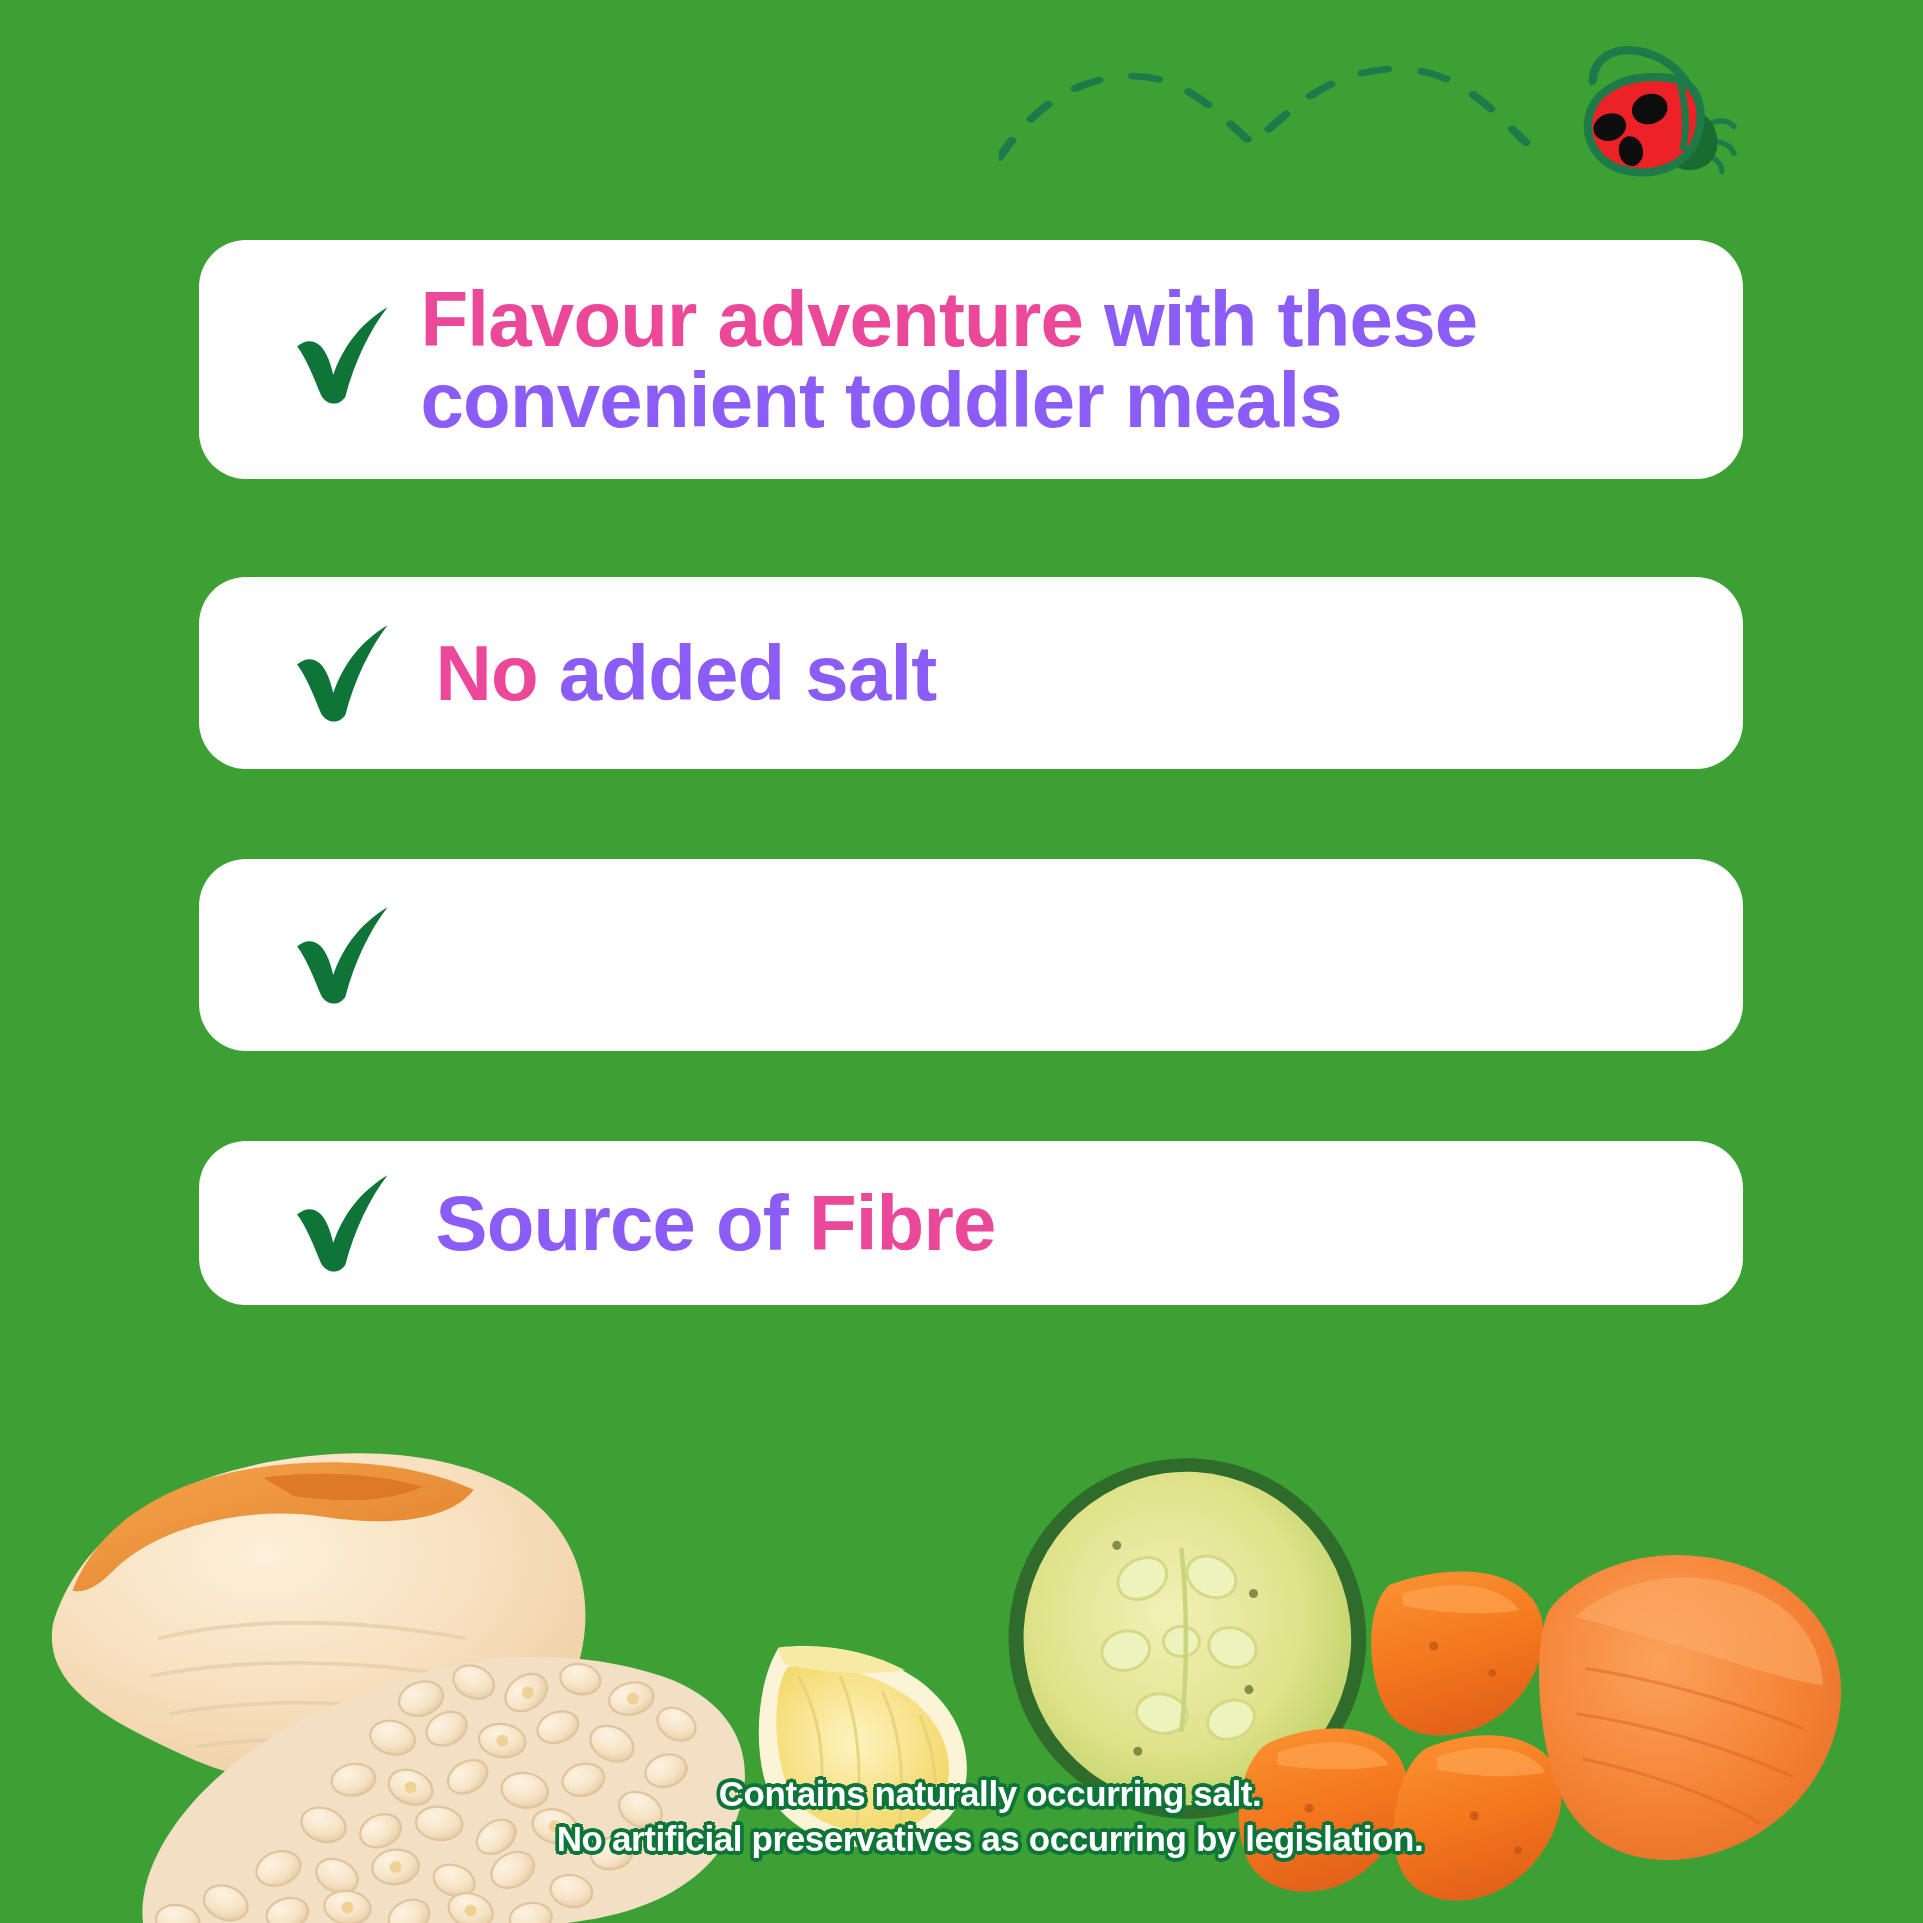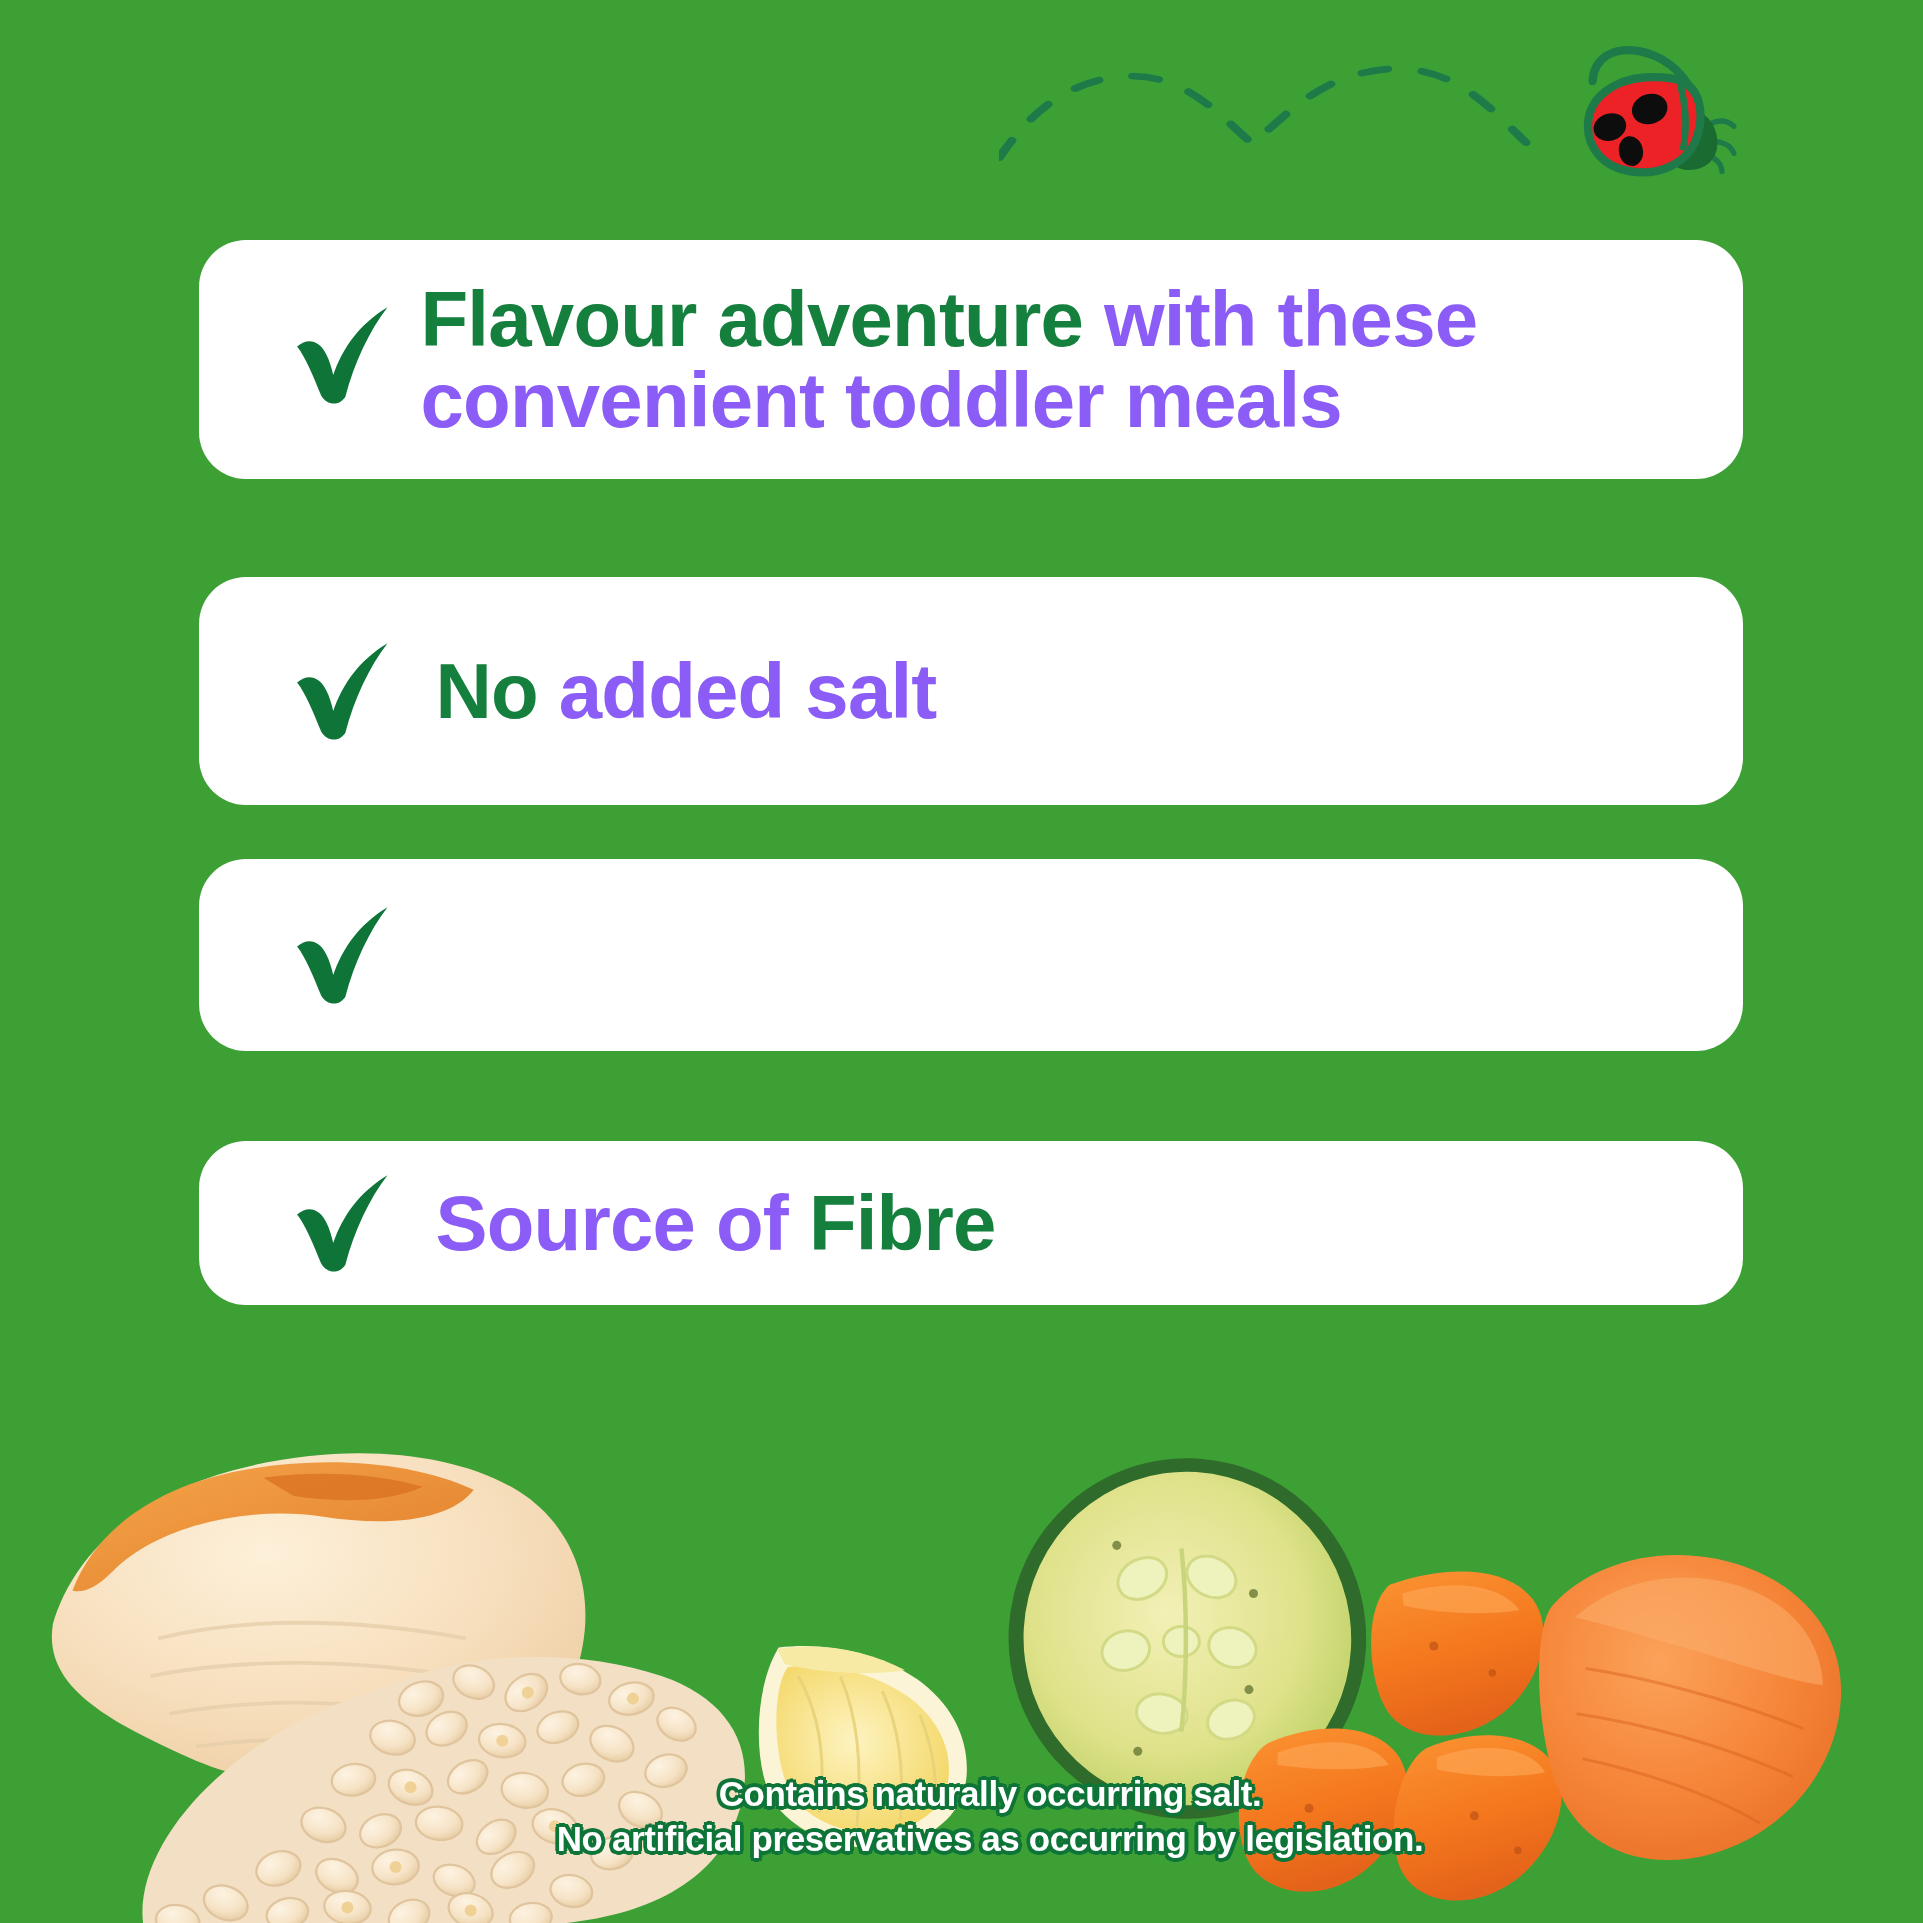--- a/index.html
+++ b/index.html
@@ -15,40 +15,40 @@
   .flight{position:absolute;left:999px;top:30px;width:631px;height:135px;}
   .ladybird{position:absolute;left:1567px;top:36px;width:188px;height:143px;}
 
   
   .card{
     position:absolute;left:199px;width:1544px;
     background:#ffffff;border-radius:47px;
     display:flex;align-items:center;
   }
   #card-0{top:240px;height:239px;}
-  #card-1{top:577px;height:228px;}
+  #card-1{top:577px;height:192px;}
   #card-2{top:859px;height:192px;}
   #card-3{top:1141px;height:164px;}
 
   .tick{flex:0 0 auto;width:143px;margin-left:71px;display:flex;align-items:center;justify-content:center;}
   #card-0 .tick{margin-top:-7.5px;}
   .tick svg{width:113px;height:113px;display:block;}
 
   .claim{
     font-weight:700;
     letter-spacing:-0.8px;
     line-height:1.03;
     color:#0e7438;
     padding-right:30px;
   }
   #card-0 .claim{font-size:78px;margin-left:7.5px;}
   #card-1 .claim{font-size:78px;margin-left:22.5px;}
   #card-2 .claim{font-size:78px;margin-left:16.5px;}
   #card-3 .claim{font-size:78px;margin-left:22.5px;}
-  .lite{color:#15803d;text-align:center;}
+  .lite{color:#ec4899;text-align:center;}
   .dark{color:#8b5cf6;}
 
   
   .food{position:absolute;left:0;top:1323px;width:1924px;height:601px;}
 
   
   .disclaimer{
     position:absolute;left:0;top:1772px;width:1924px;
     text-align:center;
     font-size:35px;font-weight:700;line-height:1.28;

